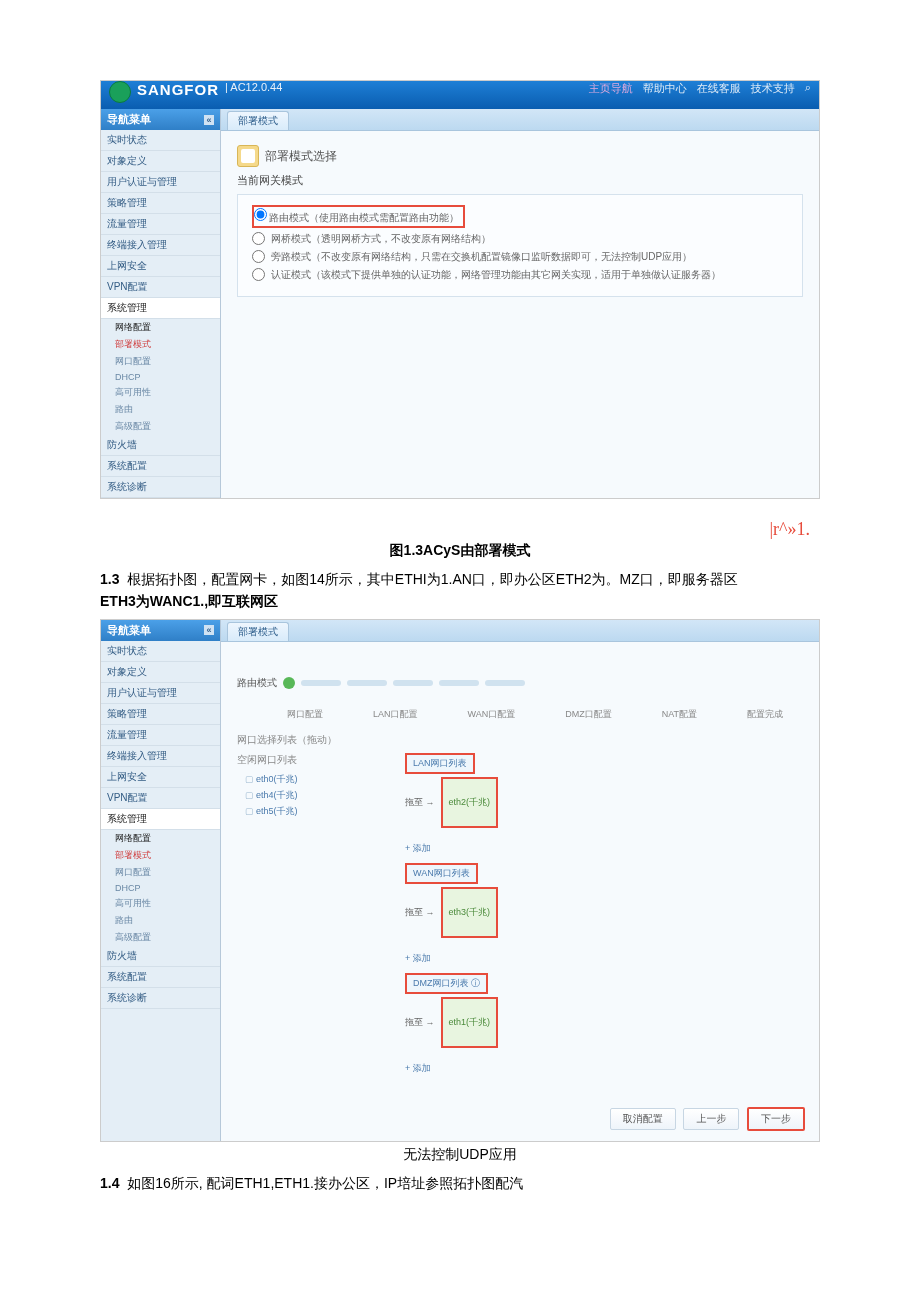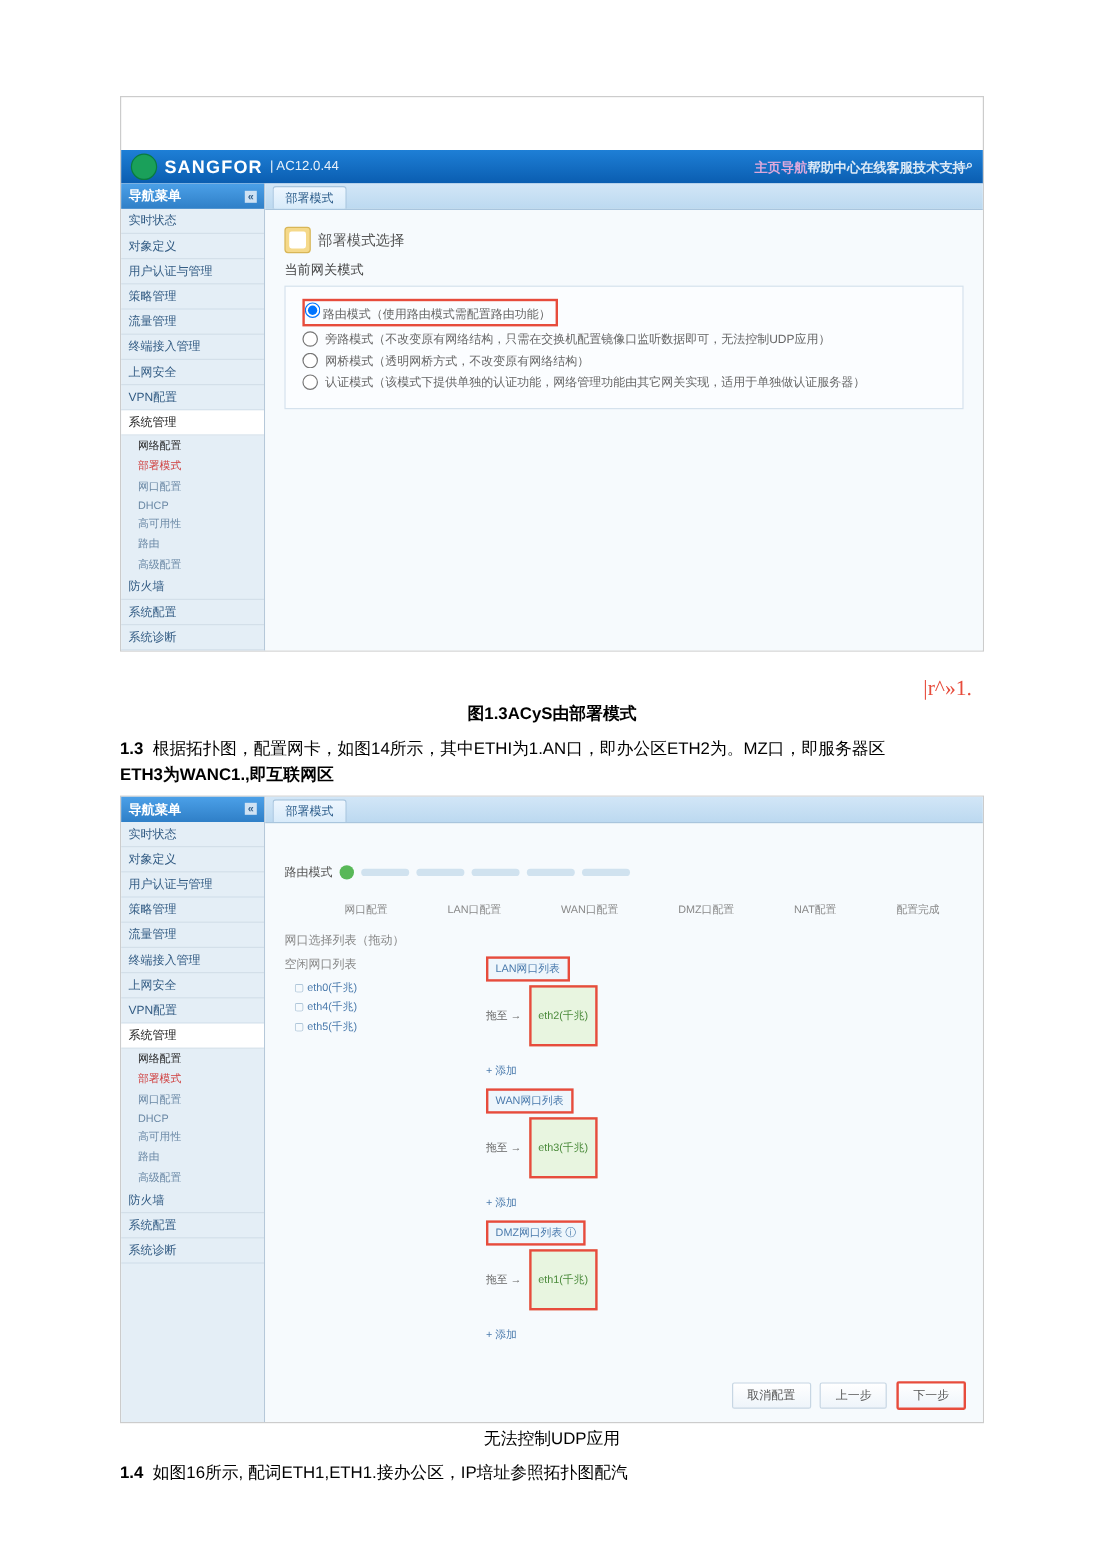--- a/index.html
+++ b/index.html
@@ -1,22 +1,22 @@
 <!DOCTYPE html>
 <html><head>
 <meta charset="utf-8">
 <style>
   * { box-sizing: border-box; margin: 0; padding: 0; }
   body { font-family: "Microsoft YaHei", Arial, sans-serif; font-size: 13px; background: #fff; color: #000; width: 920px; margin: 0 auto; padding: 80px 100px 40px 100px; }
   .figure { border: 1px solid #ccc; background: #fff; margin-bottom: 4px; }
-  .app-header { background: linear-gradient(#1e7fd6, #0a5db0); color: #fff; height: 28px; display: flex; align-items: center; padding: 0 8px; font-size: 12px; margin-top: 44px; }
+  .app-header { background: linear-gradient(#1e7fd6, #0a5db0); color: #fff; height: 28px; display: flex; padding: 0 8px; font-size: 12px; }
   .logo-circle { width: 22px; height: 22px; border-radius: 50%; background: #1aa05a; margin-right: 6px; display: inline-block; border:1px solid #0a7b3f;}
   .brand { font-weight: bold; letter-spacing: 1px; font-size: 15px; }
   .version { margin-left: 6px; font-size: 11px; opacity: .9; }
-  .header-right { margin-left: auto; display: flex; font-size: 11px; font-weight: bold; }
+  .header-right { margin-left: auto; display: flex; gap: 10px; font-size: 11px; }
   .header-right span { opacity: .85; }
   .header-right .hot { color: #ffb3e0; }
   .app-body { display: flex; min-height: 300px; }
   .sidebar { width: 120px; background: #e4eef6; border-right: 1px solid #b6c8d9; font-size: 10px; }
   .side-title { background: linear-gradient(#4ba0e8,#2f7fc7); color: #fff; padding: 3px 6px; font-weight: bold; font-size: 11px; display:flex; align-items:center; justify-content:space-between;}
   .side-toggle{ background:#cfe2f3; width:10px; text-align:center; color:#35628e; font-size:9px;}
   .side-item { padding: 3px 6px; border-bottom: 1px solid #d3dfe9; color: #335c84; cursor: pointer; }
   .side-item.active-parent { background:#fff; color:#222;}
   .side-sub { padding: 2px 6px 2px 14px; color: #6a88a5; font-size: 9px; cursor: pointer; }
   .side-sub.red { color: #d04040; }
@@ -110,25 +110,25 @@
           <span class="title-icon"></span>
           <span>部署模式选择</span>
         </div>
         <div class="group-label">当前网关模式</div>
         <div class="radio-box">
           <div class="radio-row">
             <span class="red-box1"><input type="radio" checked="" style=""><span>路由模式（使用路由模式需配置路由功能）</span></span>
           </div>
           <div class="radio-row">
               <input type="radio" style="">
+              <span>网桥模式（透明网桥方式，不改变原有网络结构）</span>
+            </div>
+          <div class="radio-row">
+              <input type="radio" style="">
               <span>旁路模式（不改变原有网络结构，只需在交换机配置镜像口监听数据即可，无法控制UDP应用）</span>
-            </div>
-          <div class="radio-row">
-              <input type="radio" style="">
-              <span>网桥模式（透明网桥方式，不改变原有网络结构）</span>
             </div>
           <div class="radio-row">
               <input type="radio" style="">
               <span>认证模式（该模式下提供单独的认证功能，网络管理功能由其它网关实现，适用于单独做认证服务器）</span>
             </div>
         </div>
       </div>
     </div>
   </div>
 </div>

